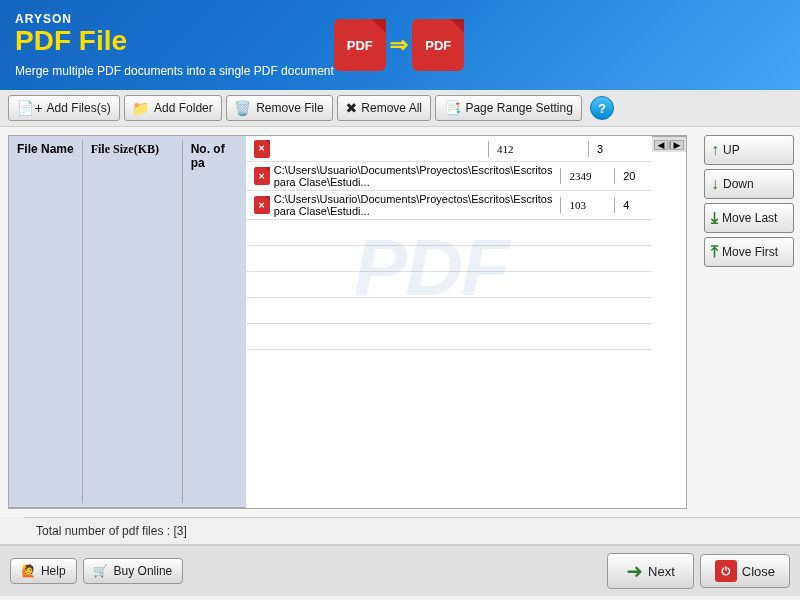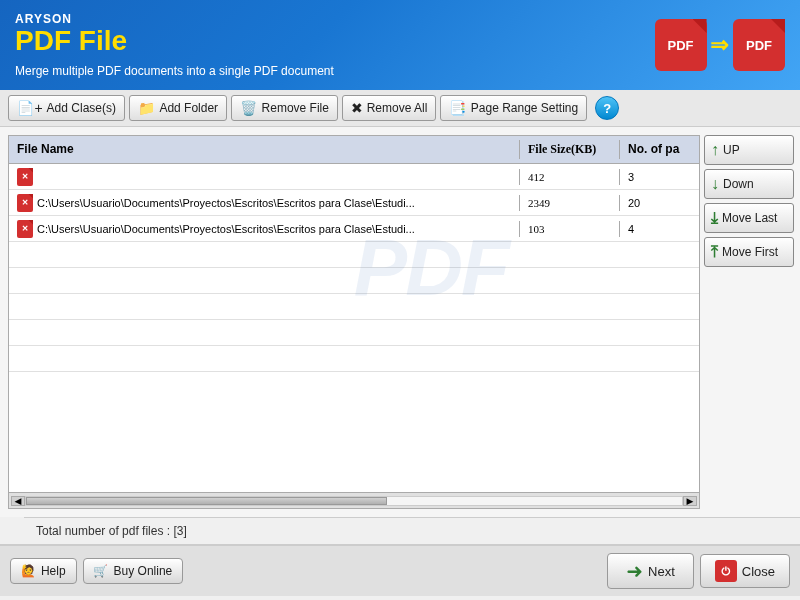--- a/index.html
+++ b/index.html
@@ -4,21 +4,20 @@
   <style>
     * { box-sizing: border-box; margin: 0; padding: 0; font-family: Arial, sans-serif; }
     body { width: 800px; height: 600px; background: #f0f0f0; overflow: hidden; }
 
     
     .header {
       background: linear-gradient(135deg, #1565c0 0%, #1976d2 40%, #42a5f5 100%);
       padding: 10px 15px 10px 15px;
       display: flex;
       align-items: center;
-      justify-content: space-between;
       height: 90px;
     }
     .header-left {}
     .header-brand { color: white; font-size: 12px; font-weight: bold; letter-spacing: 1px; }
     .header-title { color: #ffdd00; font-size: 28px; font-weight: bold; line-height: 1.1; }
     .header-subtitle { color: white; font-size: 12px; margin-top: 8px; }
     .header-logo {
       display: flex;
       align-items: center;
       gap: 4px;
@@ -91,37 +90,37 @@
     .main-content {
       display: flex;
       height: 390px;
       background: #f5f5f5;
     }
 
     
     .table-area {
       flex: 1;
       display: flex;
-      flex-direction: column;
+      flex-direction: row;
       border: 1px solid #aaa;
-      margin: 8px 0 8px 8px;
+      margin: 8px 13px 8px 8px;
       background: white;
       overflow: hidden;
     }
     .table-header {
       display: flex;
       background: #d0d8e8;
       border-bottom: 1px solid #aaa;
       font-size: 12px;
       font-weight: bold;
       padding: 4px 0;
     }
     .col-filename { flex: 1; padding: 2px 8px; }
     .col-size { width: 100px; padding: 2px 8px; border-left: 1px solid #aaa; font-family: Liberation Serif, serif; }
-    .col-pages { width: 80px; padding: 2px 8px; border-left: 1px solid #aaa; }
+    .col-pages { width: 64px; padding: 2px 8px; border-left: 1px solid #aaa; }
     .table-body { flex: 1; overflow-y: auto; overflow-x: hidden; }
     .table-row {
       display: flex;
       border-bottom: 1px solid #e0e0e0;
       font-size: 11px;
       align-items: center;
       min-height: 26px;
     }
     .table-row .col-filename { display: flex; align-items: center; gap: 4px; }
     .pdf-small-icon {
@@ -300,21 +299,21 @@
     <span class="arrow-right">⇒</span>
     <div class="pdf-icon">
       <span>PDF</span>
     </div>
   </div>
 </div>
 
 <div class="toolbar">
   <button class="toolbar-btn">
     <span class="icon">📄+</span>
-    <span>Add Clase(s)</span>
+    <span>Add Files(s)</span>
   </button>
   <button class="toolbar-btn">
     <span class="icon">📁</span>
     <span>Add Folder</span>
   </button>
   <button class="toolbar-btn">
     <span class="icon">🗑️</span>
     <span>Remove File</span>
   </button>
   <button class="toolbar-btn">

